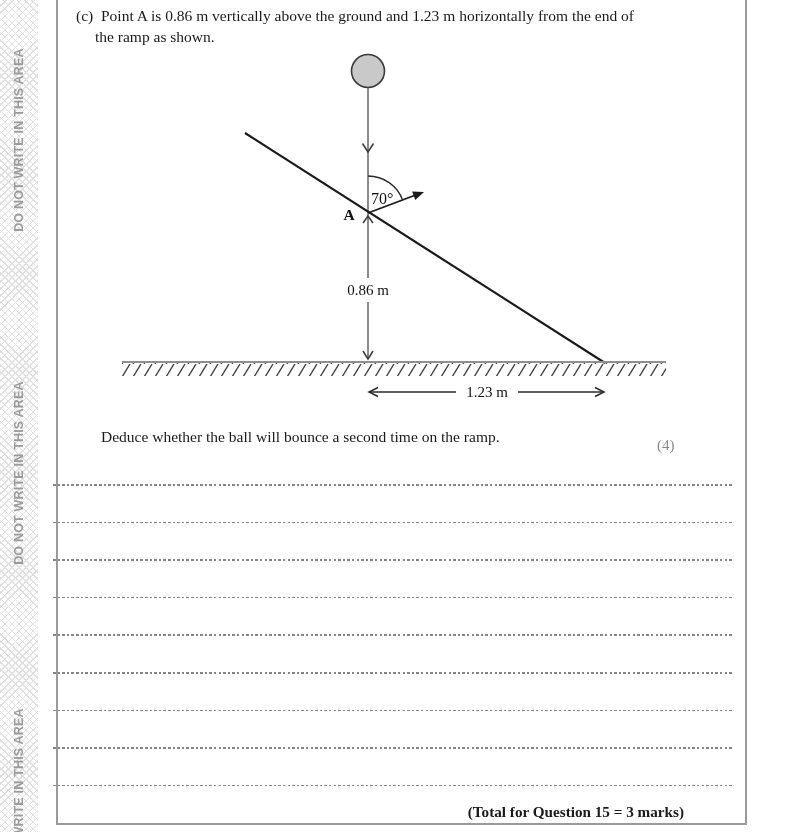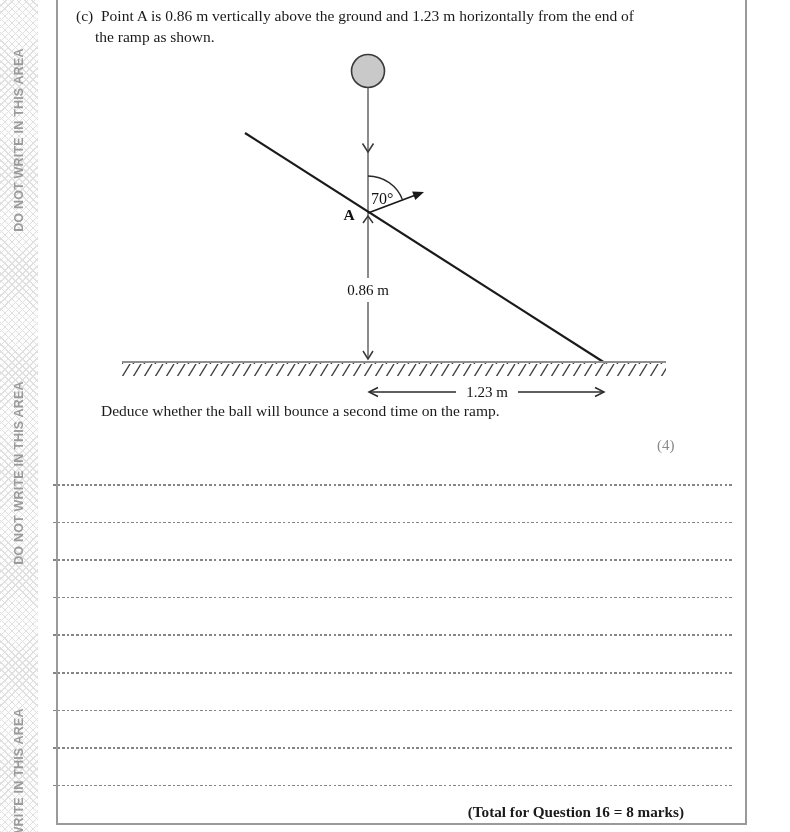--- a/index.html
+++ b/index.html
@@ -34,21 +34,21 @@
     position:absolute; left:56px; top:-4px; width:687px; height:827px;
     border-left:2px solid #9a9a9a;
     border-right:2px solid #9a9a9a;
     border-bottom:2px solid #9a9a9a;
   }
 
   .qtext { position:absolute; font-size:15.5px; white-space:nowrap; }
   .line1 { left:76px;  top:7px;  }
   .line1 .part { display:inline-block; width:25px; }
   .line2 { left:95px; top:28px; }
-  .prompt { left:101px; top:402px; }
+  .prompt { left:101px; top:428px; }
   .marks  { left:657px; top:437px; font-size:15px; color:#8a8a8a; }
   .total  {
     position:absolute; right:106px; top:803px;
     font-size:15.2px; font-weight:700; white-space:nowrap;
   }
 
   .ansline {
     position:absolute; left:53px; width:681px; height:1.6px;
     background:repeating-linear-gradient(90deg, #858585 0 2.5px, transparent 2.5px 4.6px);
   }
@@ -118,13 +118,13 @@
     <div class="ansline" style="top: 521.6px;"></div>
     <div class="ansline" style="top: 559.2px;"></div>
     <div class="ansline" style="top: 596.8px;"></div>
     <div class="ansline" style="top: 634.4px;"></div>
     <div class="ansline" style="top: 672px;"></div>
     <div class="ansline" style="top: 709.6px;"></div>
     <div class="ansline" style="top: 747.2px;"></div>
     <div class="ansline" style="top: 784.8px;"></div>
   </div>
 
-<div class="total">(Total for Question 16 = 8 marks)</div>
+<div class="total">(Total for Question 15 = 3 marks)</div>
 
 </body></html>

